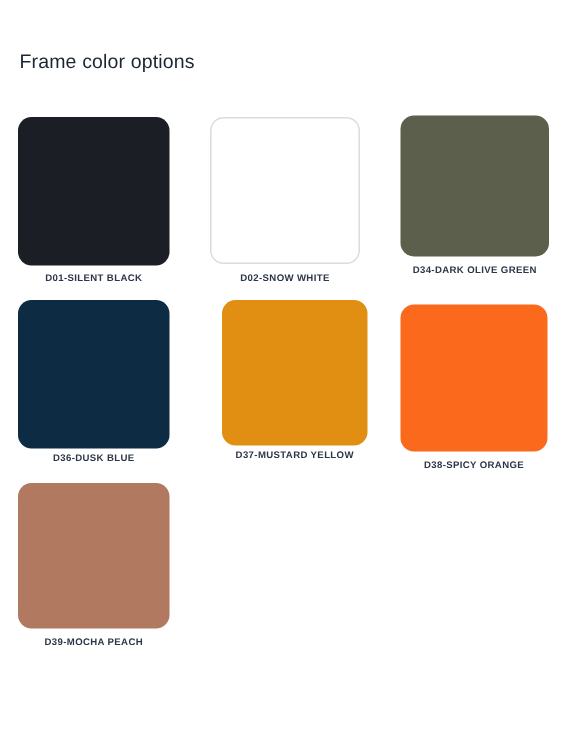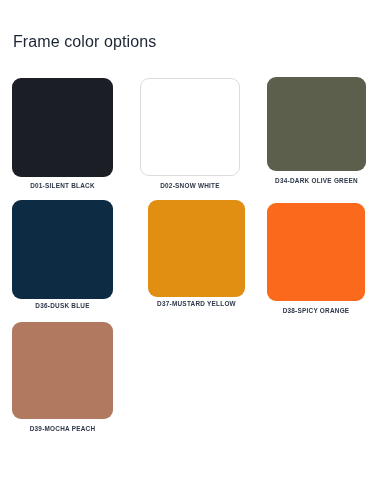--- a/index.html
+++ b/index.html
@@ -19,21 +19,21 @@
     position: relative;
     width: 381px;
     height: 492px;
     background: #ffffff;
   }
 
   #page-title {
     position: absolute;
     left: 13px;
     top: 33px;
-    font-size: 16px;
+    font-size: 13px;
     font-weight: 500;
     letter-spacing: 0.1px;
     color: #1b2533;
     white-space: nowrap;
   }
 
   .swatch-grid {
     position: absolute;
     left: 0;
     top: 0;

